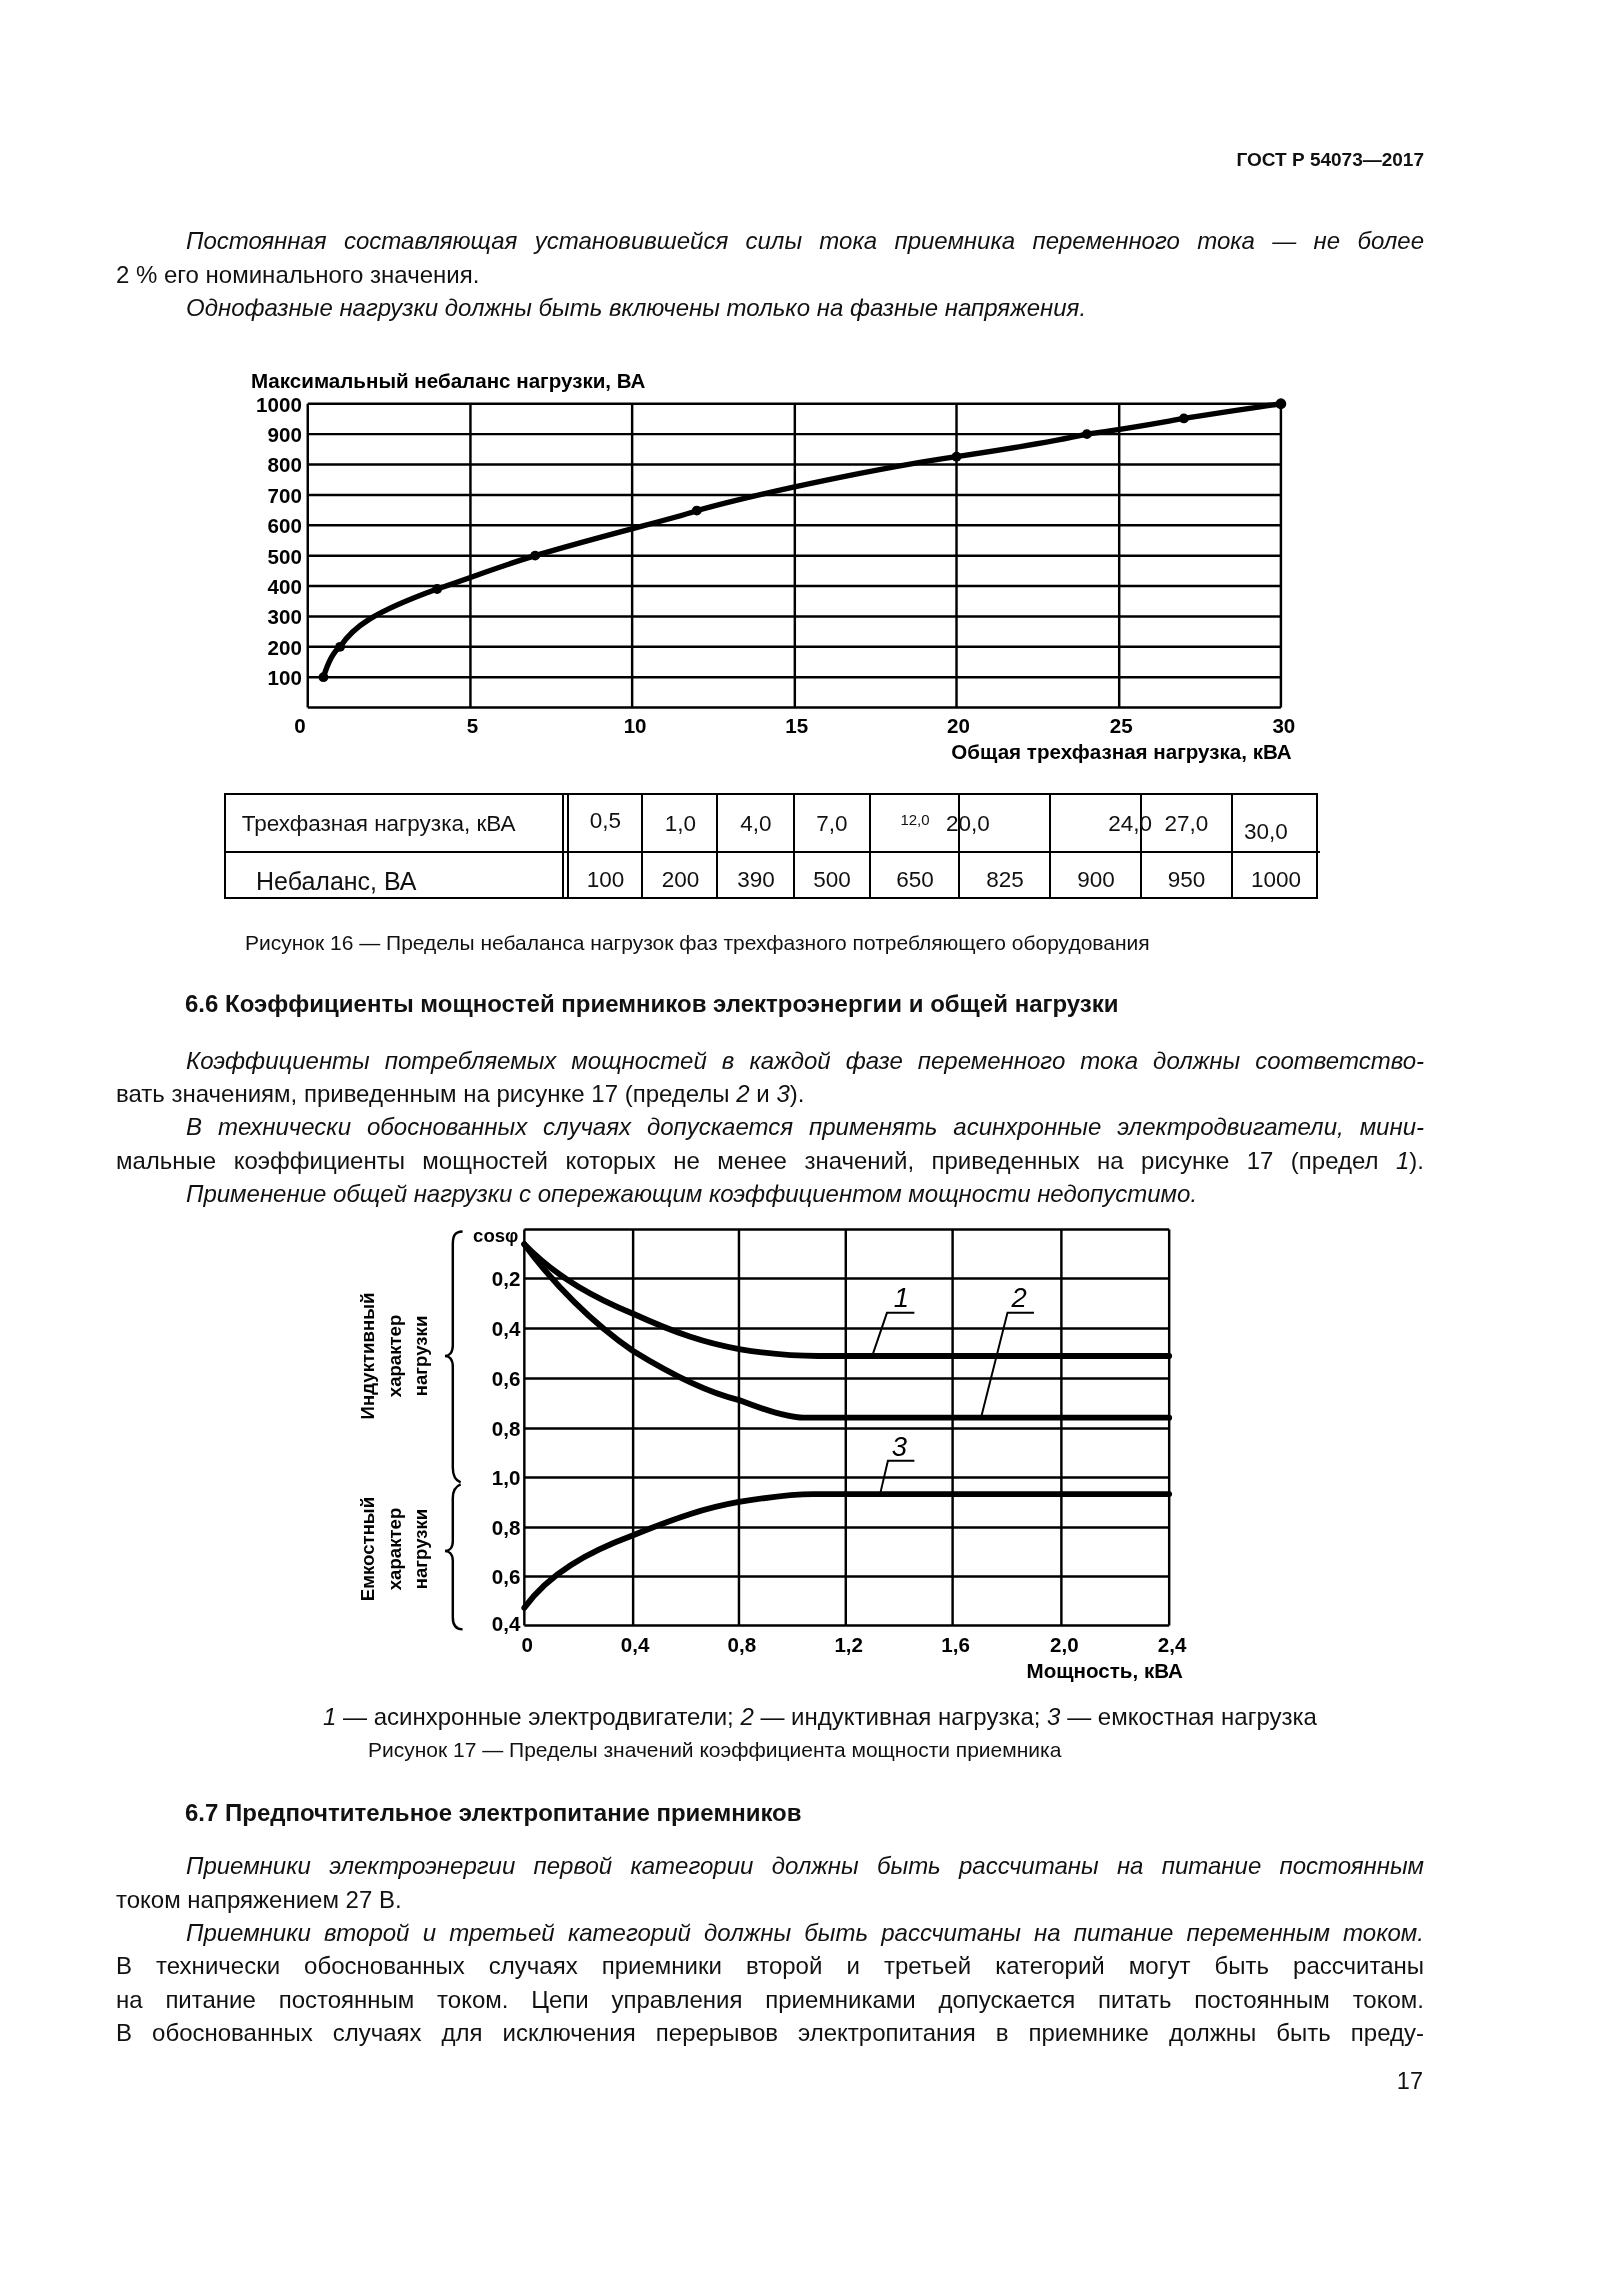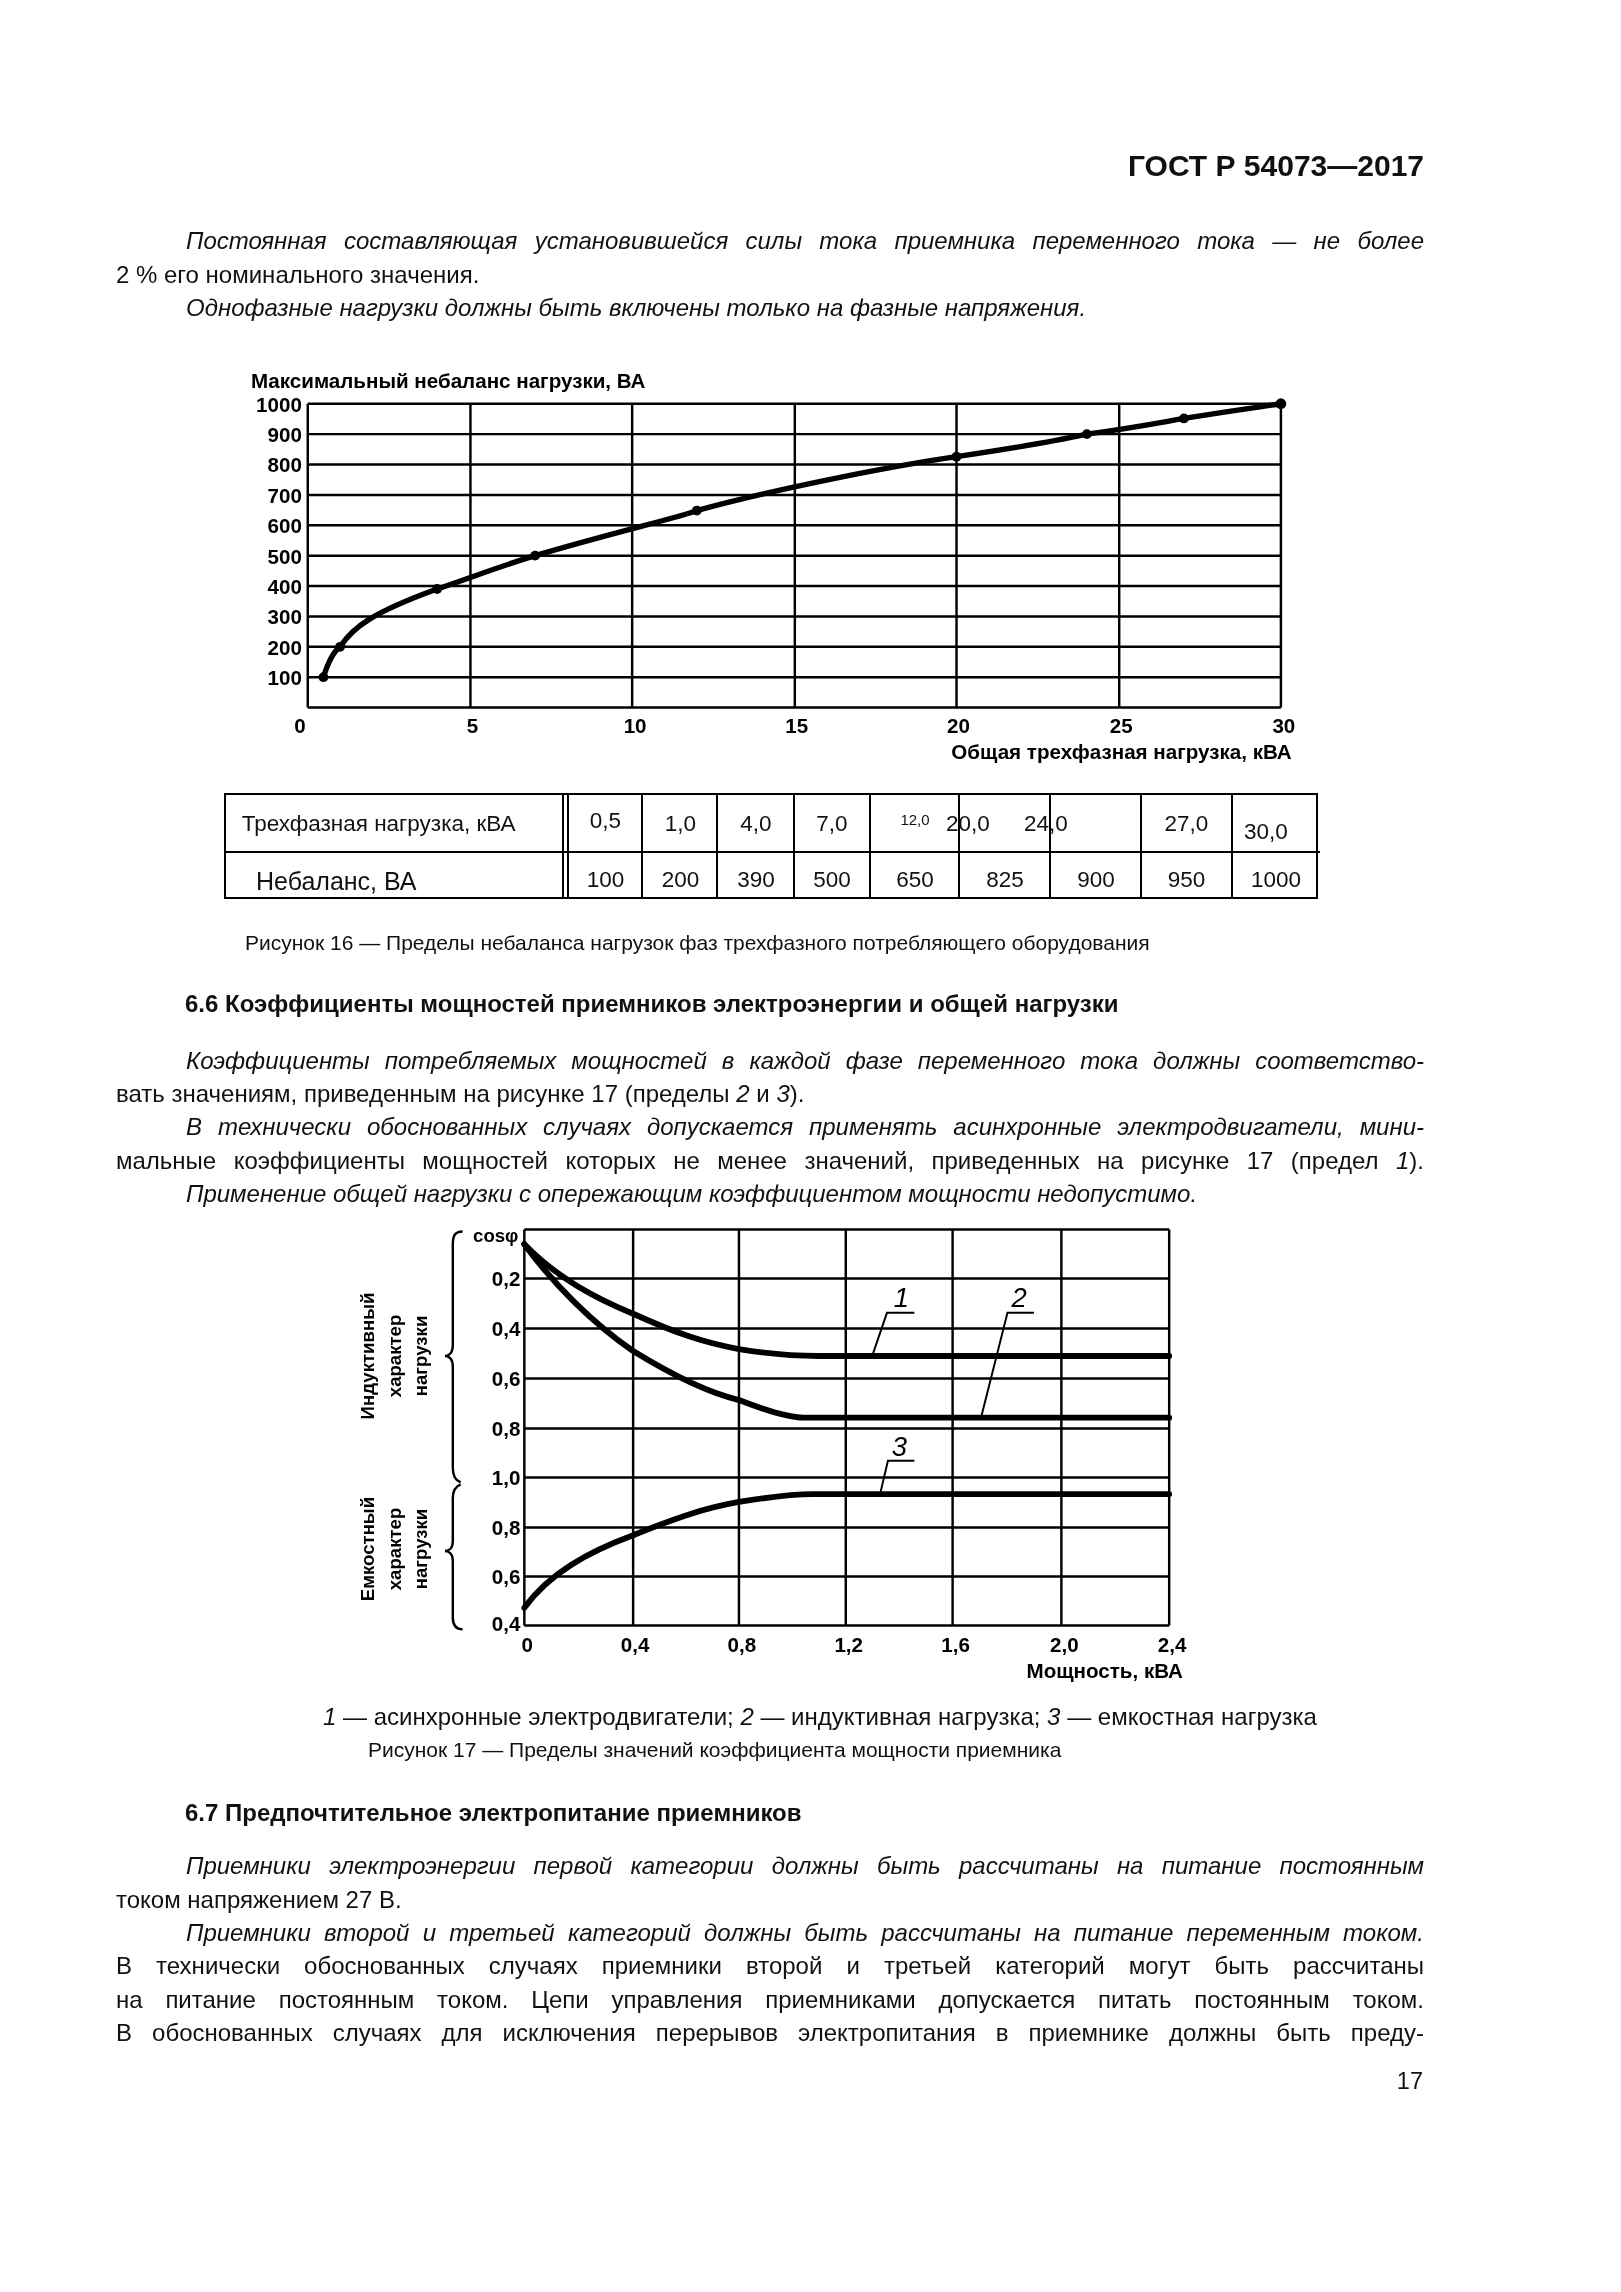--- a/index.html
+++ b/index.html
@@ -1,18 +1,18 @@
 <!DOCTYPE html>
 <html><head>
 <meta charset="utf-8">
 <style>
   html, body { margin: 0; padding: 0; background: #ffffff; }
   body { width: 1621px; height: 2293px; position: relative; overflow: hidden; color: #111; font-family: "Liberation Sans", sans-serif; }
   .abs { position: absolute; white-space: nowrap; }
-  .hdr { font-weight: bold; font-size: 30px; right: 197px; top: 149px; }
+  .hdr { font-weight: bold; font-size: 19px; right: 197px; top: 149px; }
   .line { position: absolute; left: 116px; width: 1308px; font-size: 24px; white-space: nowrap; }
   .just { text-align: justify; text-align-last: justify; }
   .ind { left: 186px; width: 1238px; font-style: italic; }
   .h2 { font-weight: bold; font-size: 24px; left: 185px; }
   .cap { font-size: 21px; }
   svg text { font-family: "Liberation Sans", sans-serif; }
   .pageno { font-size: 23.5px; right: 198px; top: 2068px; }
 </style>
 </head>
 <body>
@@ -104,21 +104,21 @@
 
   <div class="abs" style="left:15.7px;top:15.7px;font-size:22.5px">Трехфазная нагрузка, кВА</div>
   <div class="abs" style="left:30px;top:72px;font-size:25px">Небаланс, ВА</div>
 
   <div class="abs" style="left:344px;width:71px;top:13px;text-align:center;font-size:22.5px">0,5</div>
   <div class="abs" style="left:418px;width:73px;top:15.7px;text-align:center;font-size:22.5px">1,0</div>
   <div class="abs" style="left:493px;width:74px;top:15.7px;text-align:center;font-size:22.5px">4,0</div>
   <div class="abs" style="left:569px;width:74px;top:15.7px;text-align:center;font-size:22.5px">7,0</div>
   <div class="abs" style="left:646px;width:86px;top:15.7px;text-align:center;font-size:15px">12,0</div>
   <div class="abs" style="left:698px;width:88px;top:15.7px;text-align:center;font-size:22.5px">20,0</div>
-  <div class="abs" style="left:798px;width:76px;top:15.7px;text-align:left;font-size:22.5px">24,0</div>
+  <div class="abs" style="left:850px;width:76px;top:15.7px;text-align:right;font-size:22.5px">24,0</div>
   <div class="abs" style="left:917px;width:87px;top:15.7px;text-align:center;font-size:22.5px">27,0</div>
   <div class="abs" style="left:1008px;width:64px;top:24px;text-align:center;font-size:22.5px">30,0</div>
 
   <div class="abs" style="left:344px;width:71px;top:72px;text-align:center;font-size:22.5px">100</div>
   <div class="abs" style="left:418px;width:73px;top:72px;text-align:center;font-size:22.5px">200</div>
   <div class="abs" style="left:493px;width:74px;top:72px;text-align:center;font-size:22.5px">390</div>
   <div class="abs" style="left:569px;width:74px;top:72px;text-align:center;font-size:22.5px">500</div>
   <div class="abs" style="left:646px;width:86px;top:72px;text-align:center;font-size:22.5px">650</div>
   <div class="abs" style="left:735px;width:88px;top:72px;text-align:center;font-size:22.5px">825</div>
   <div class="abs" style="left:826px;width:88px;top:72px;text-align:center;font-size:22.5px">900</div>

